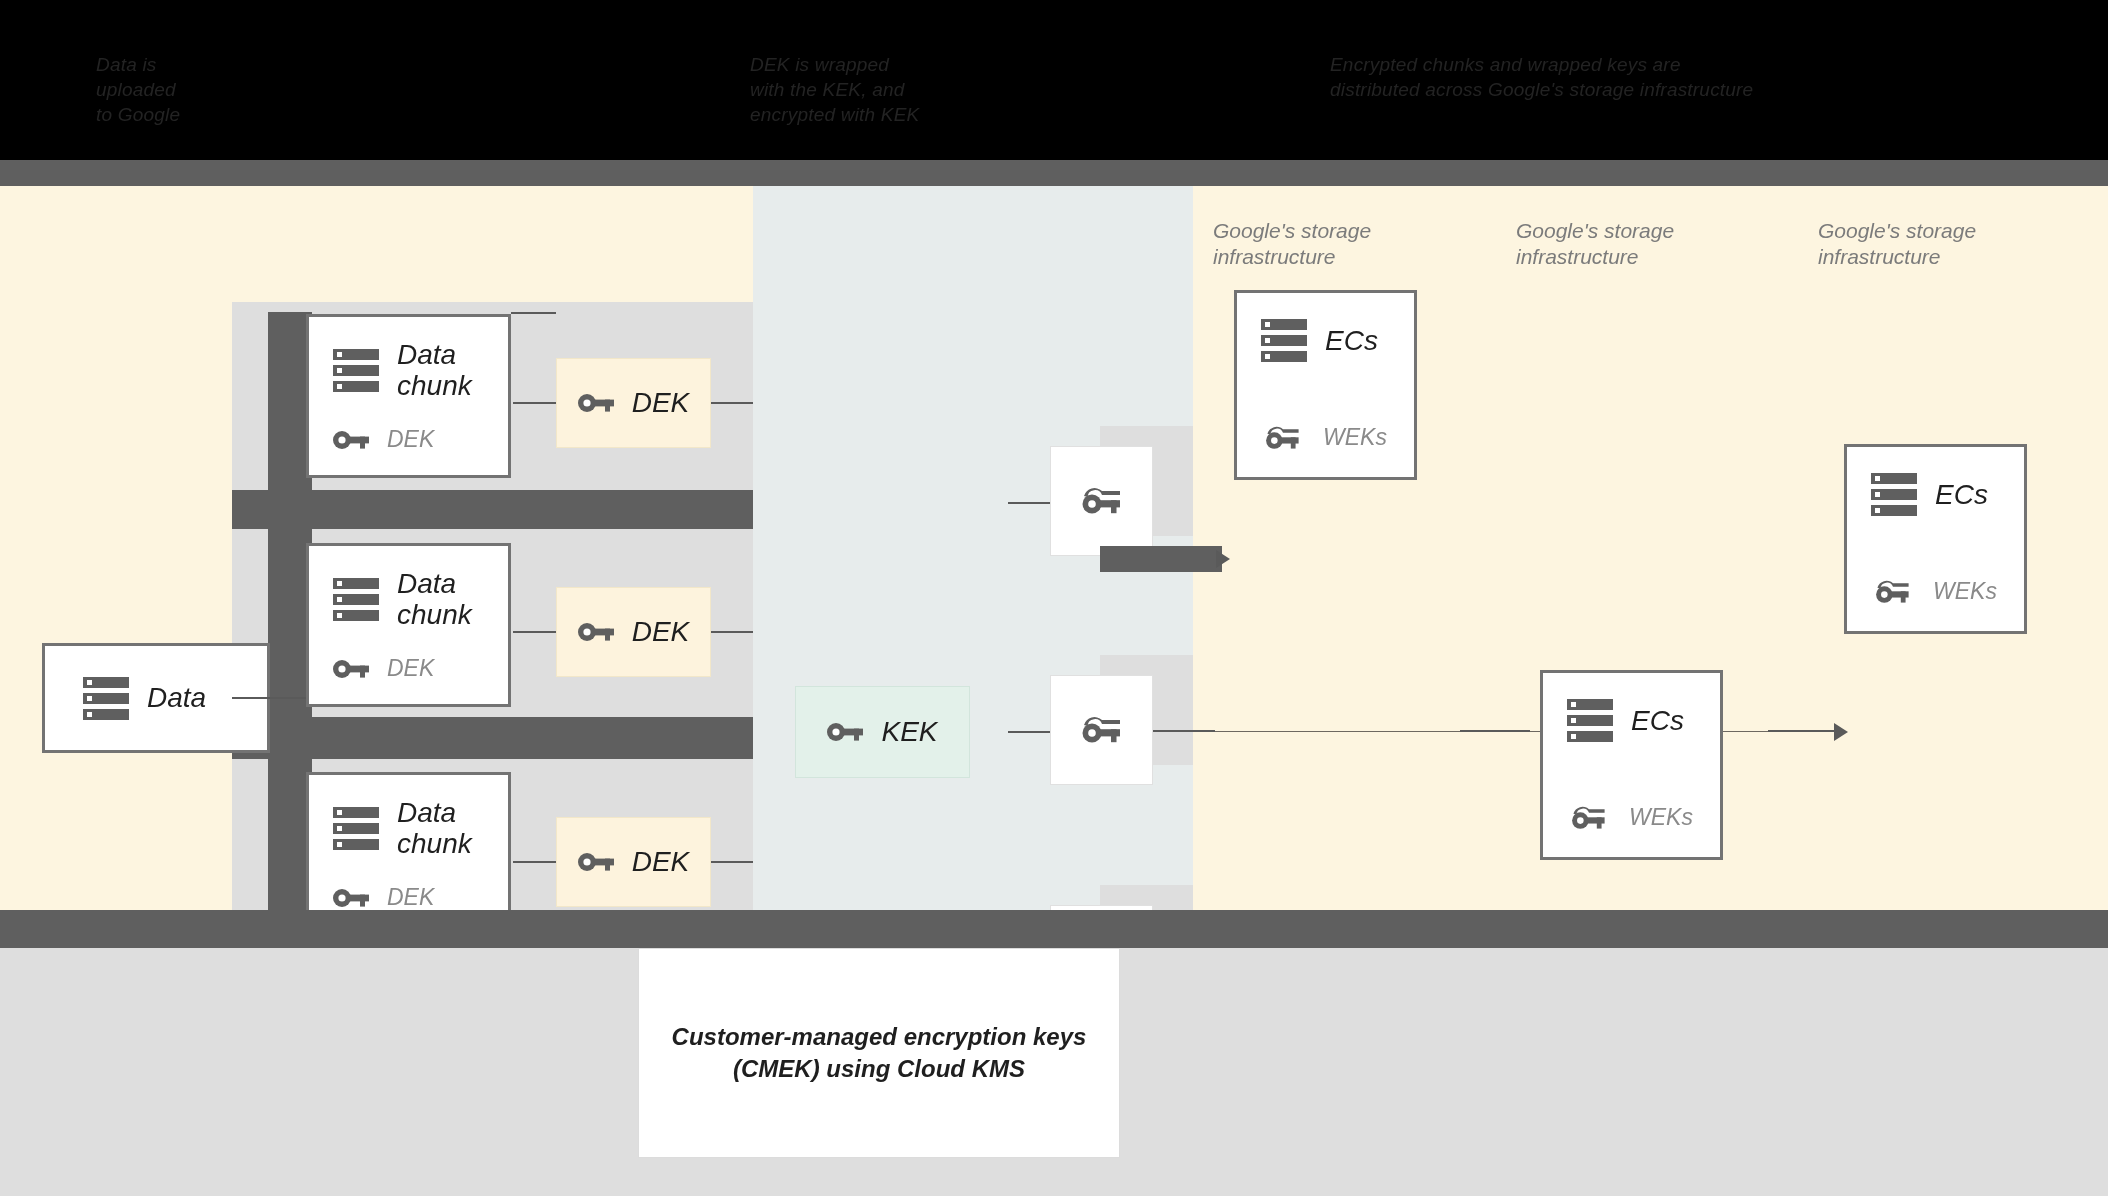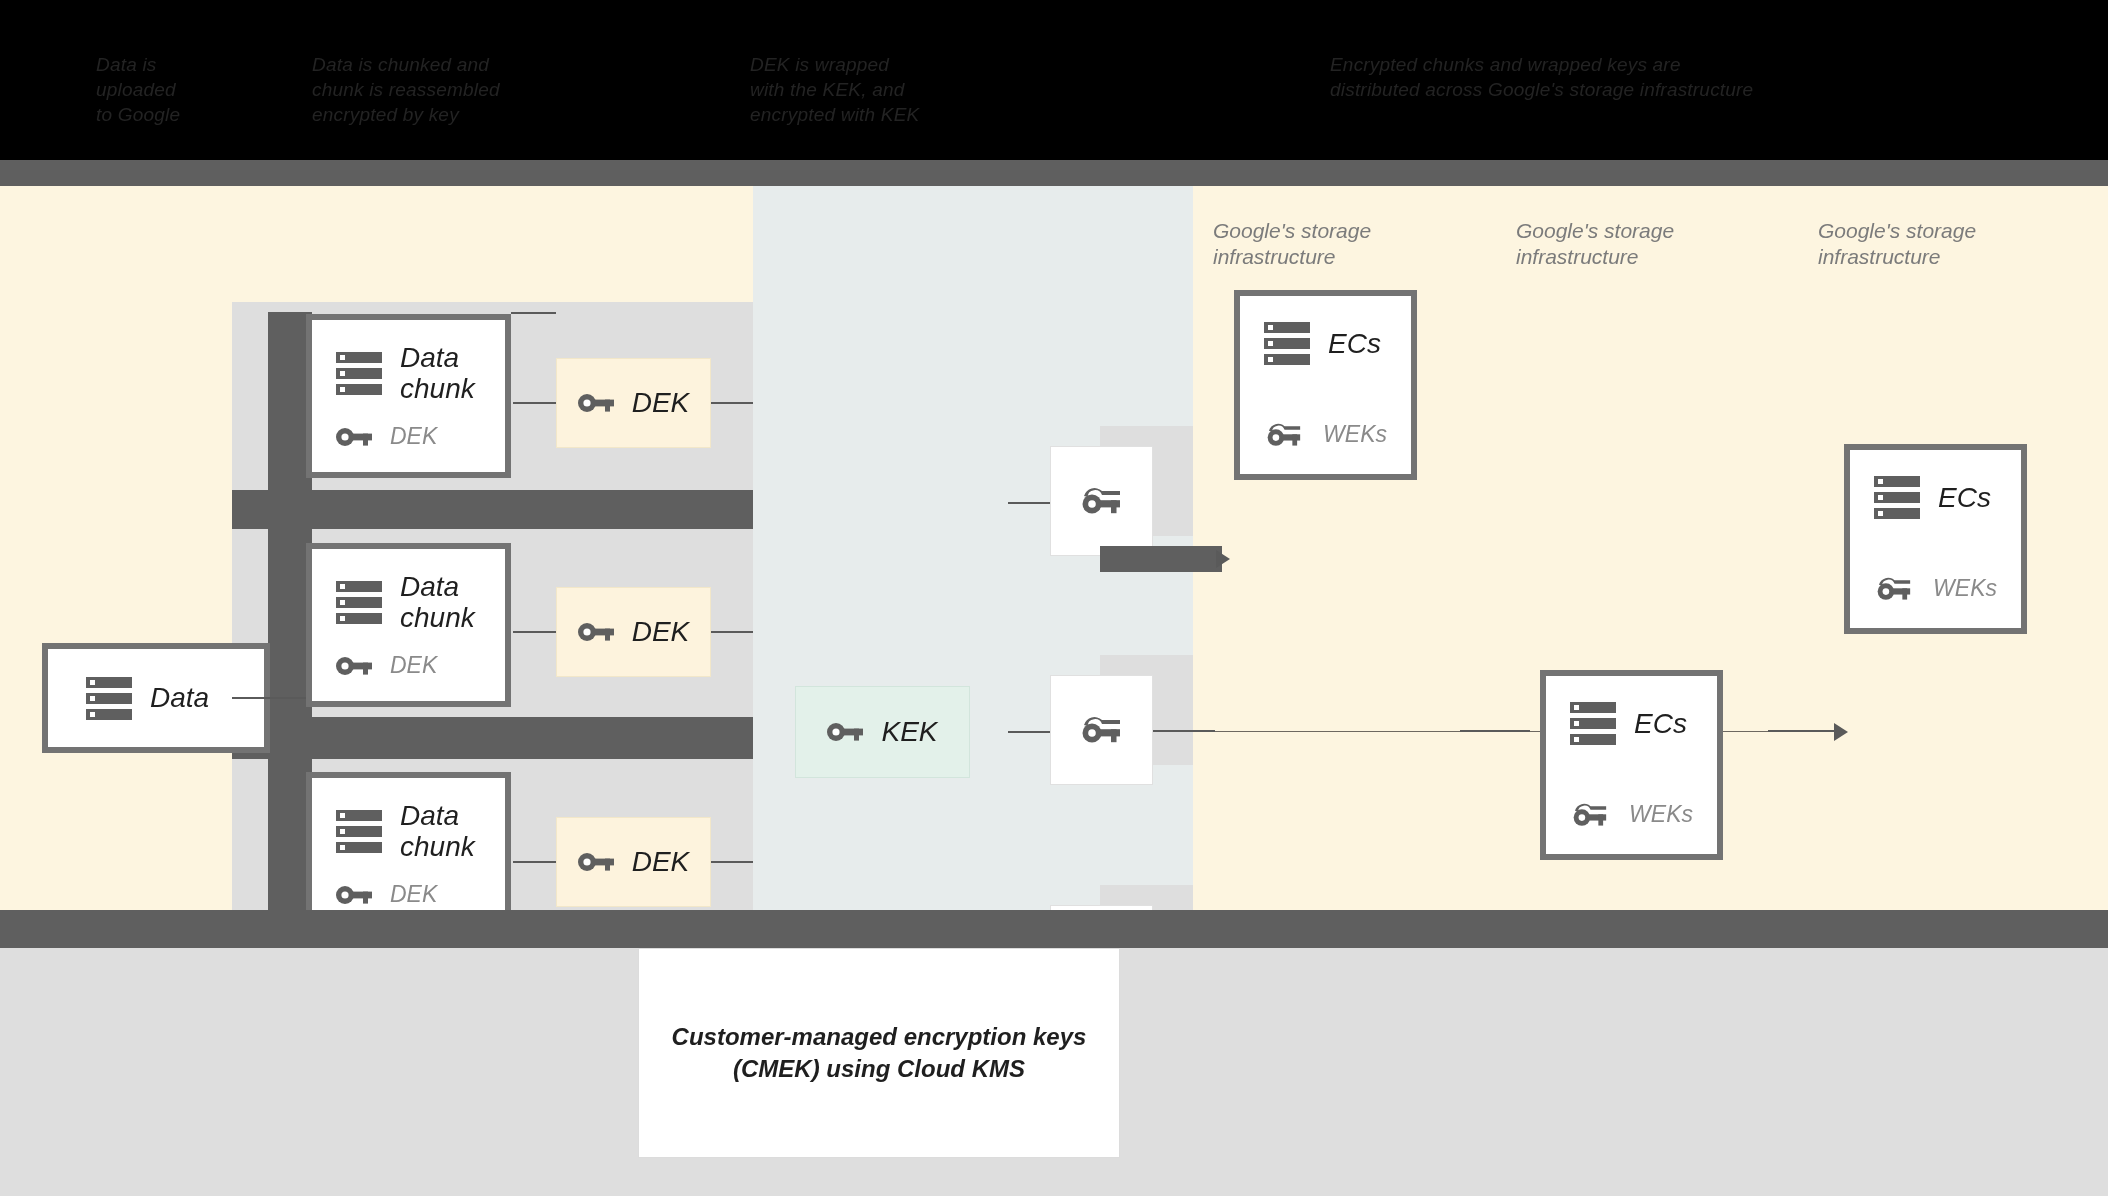--- a/index.html
+++ b/index.html
@@ -77,21 +77,21 @@
     position: absolute;
     left: 268px; top: 126px;
     width: 44px; height: 648px;
     background: #5f5f5f;
   }
 
   
   .card {
     position: absolute;
     background: #ffffff;
-    border: 6px solid #737373;
+    border: 3px solid #737373;
     box-sizing: border-box;
   }
   .card-row {
     display: flex;
     align-items: center;
     gap: 18px;
   }
   .card-title {
     font-size: 28px;
     color: #1f1f1f;
@@ -244,23 +244,20 @@
 </style>
 </head>
 <body>
 
 <div id="page">
 
   <div class="top-banner">
     <div class="banner-col c1">Data is
 uploaded
 to Google</div>
-    <div class="banner-col c2">Data is chunked and
-chunk is reassembled
-encrypted by key</div>
     <div class="banner-col c4">Encrypted chunks and wrapped keys are
 distributed across Google's storage infrastructure</div>
     <div class="banner-col c3">DEK is wrapped
 with the KEK, and
 encrypted with KEK</div>
   </div>
   <div class="banner-rule"></div>
 
   <div class="stage">
 

